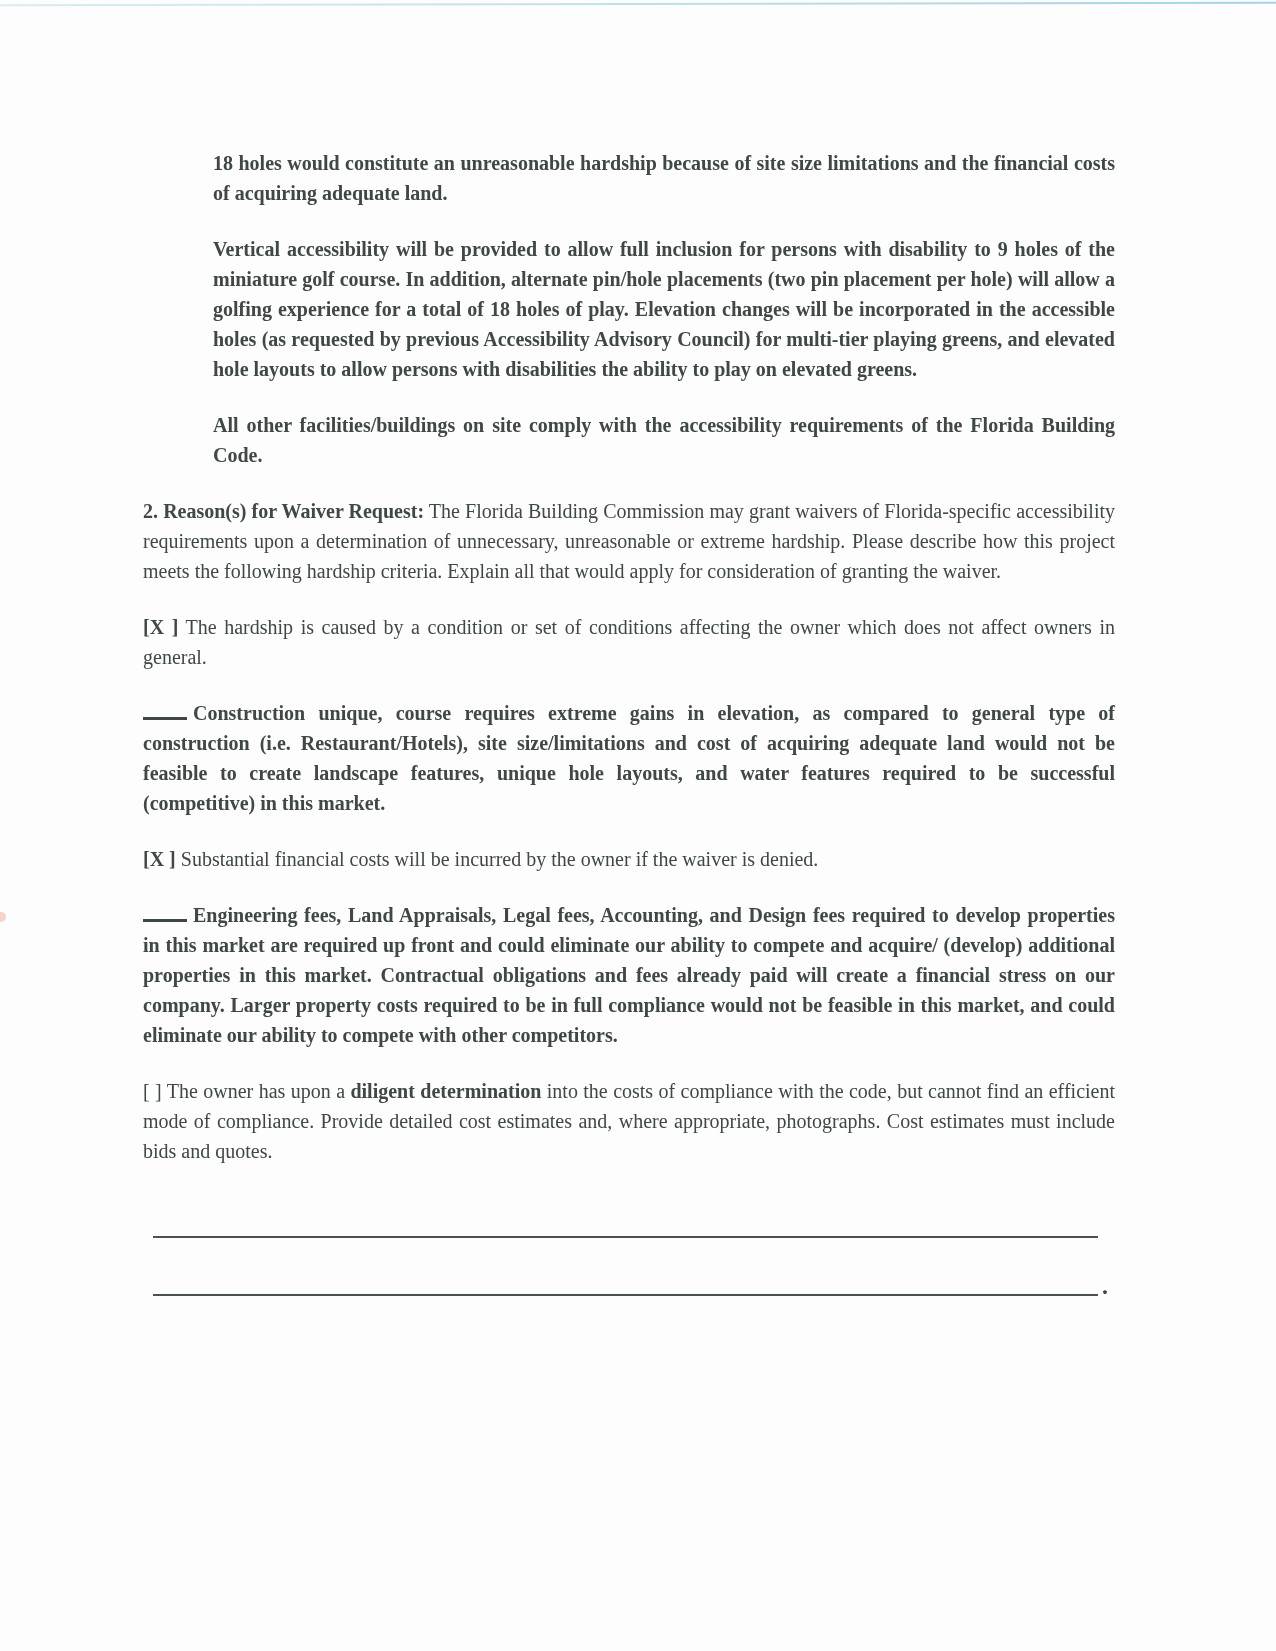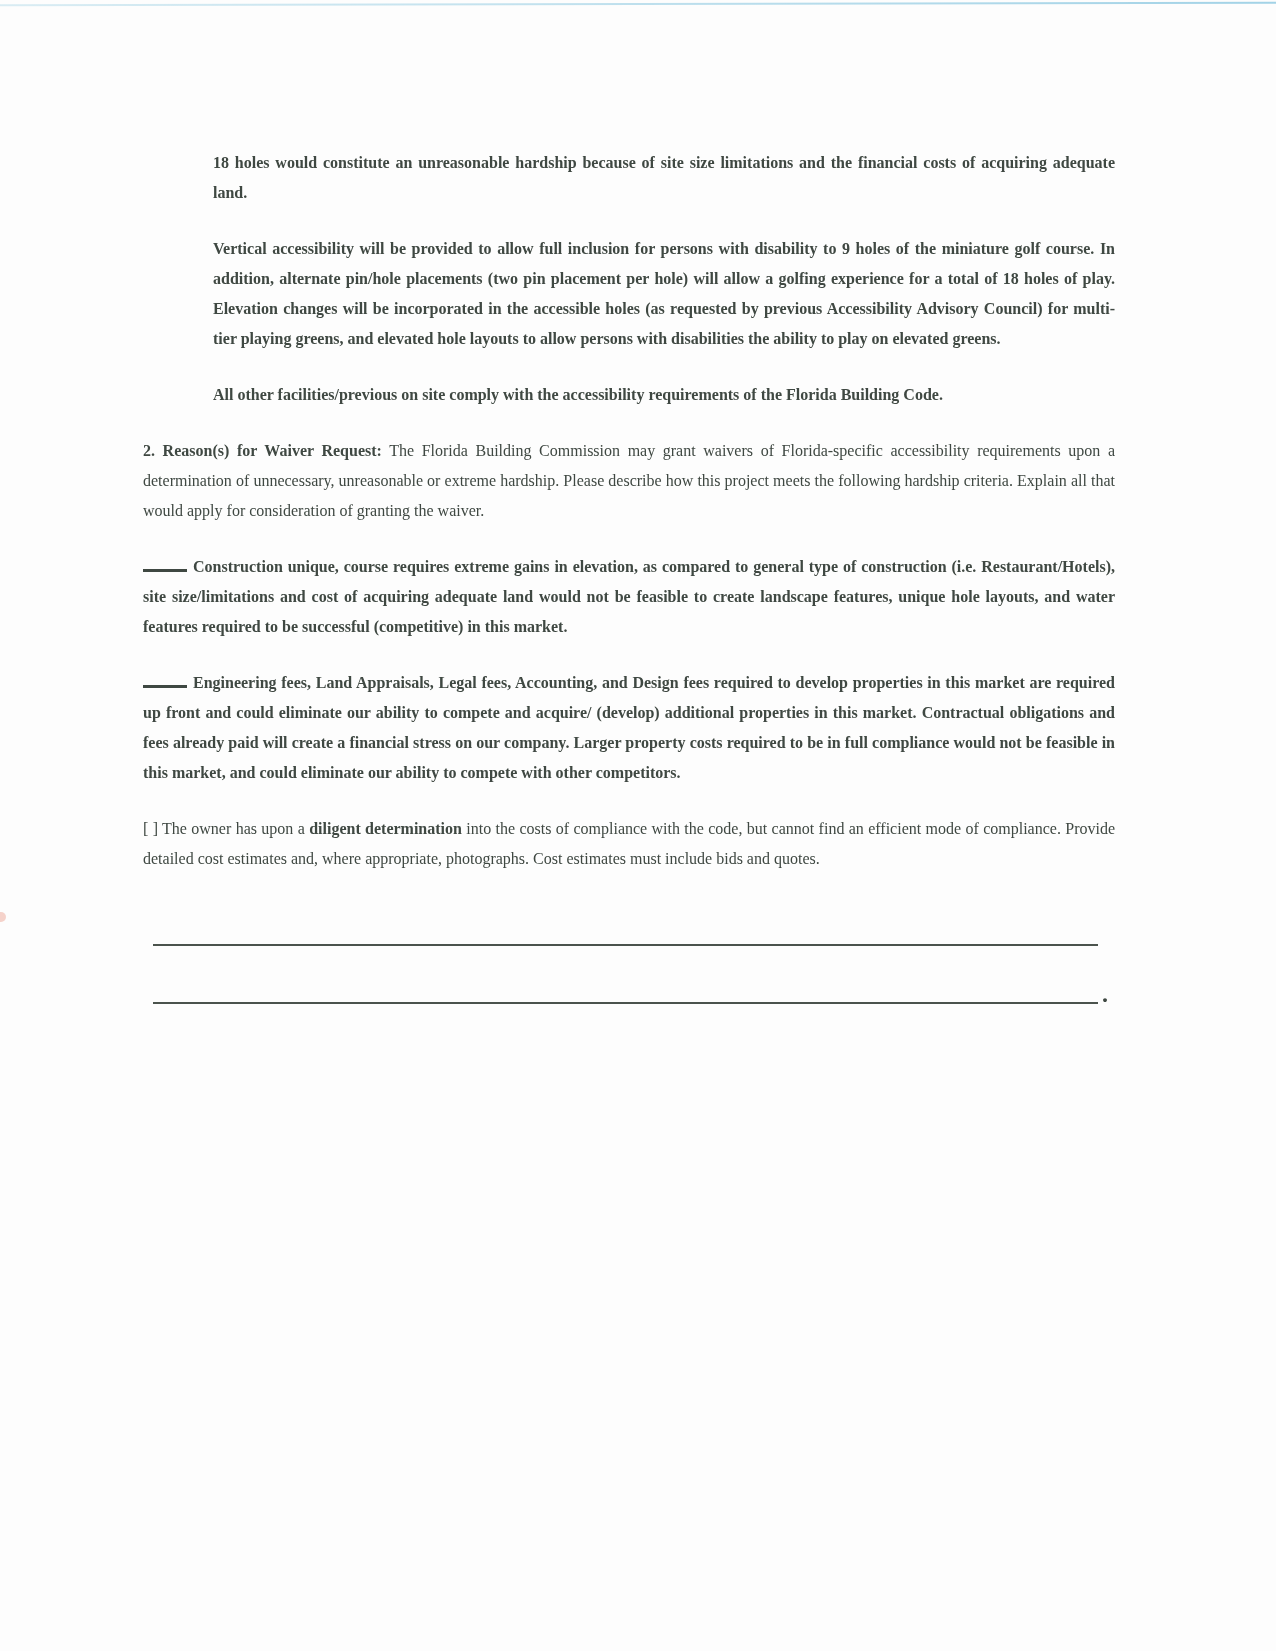--- a/index.html
+++ b/index.html
@@ -36,21 +36,21 @@
     background: rgba(238,175,160,0.55);
   }
   .content {
     position: absolute;
     left: 143px;
     top: 148px;
     width: 972px;
   }
   p {
     margin: 0 0 26px 0;
-    font-size: 16px;
+    font-size: 20px;
     line-height: 30px;
   }
   .justify { text-align: justify; }
   .bold { font-weight: bold; }
   .indent { margin-left: 70px; }
   .blank-underline {
     display: inline-block;
     width: 44px;
     height: 4px;
     border-bottom: 3px solid currentColor;
@@ -87,31 +87,37 @@
 
   <div class="scan-top-line"></div>
   <div class="scan-smudge"></div>
 
   <div class="content">
 
     <p class="indent bold justify">18 holes would constitute an unreasonable hardship because of site size limitations and the financial costs of acquiring adequate land.</p>
 
     <p class="indent bold justify">Vertical accessibility will be provided to allow full inclusion for persons with disability to 9 holes of the miniature golf course.  In addition, alternate pin/hole placements (two pin placement per hole) will allow a golfing experience for a total of 18 holes of play.  Elevation changes will be incorporated in the accessible holes (as requested by previous Accessibility Advisory Council) for multi-tier playing greens, and elevated hole layouts to allow persons with disabilities the ability to play on elevated greens.</p>
 
-    <p class="indent bold justify">All other facilities/previous on site comply with the accessibility requirements of the Florida Building Code.</p>
+    <p class="indent bold justify">All other facilities/buildings on site comply with the accessibility requirements of the Florida Building Code.</p>
 
     <p class="justify">
       <span class="bold">2. Reason(s) for Waiver Request:</span><span> The Florida Building Commission may grant waivers of Florida-specific accessibility requirements upon a determination of unnecessary, unreasonable or extreme hardship. Please describe how this project meets the following hardship criteria. Explain all that would apply for consideration of granting the waiver.</span>
     </p>
 
+    <p class="justify">
+      <span class="bold">[X ]</span><span> The hardship is caused by a condition or set of conditions affecting the owner which does not affect owners in general.</span>
+    </p>
 
     <p class="bold justify">
       <span class="blank-underline"></span><span>Construction unique, course requires extreme gains in elevation, as compared to general type of construction (i.e. Restaurant/Hotels), site size/limitations and cost of acquiring adequate land would not be feasible to create landscape features, unique hole layouts, and water features required to be successful (competitive) in this market.</span>
     </p>
 
+    <p class="justify">
+      <span class="bold">[X ]</span><span> Substantial financial costs will be incurred by the owner if the waiver is denied.</span>
+    </p>
 
     <p class="bold justify">
       <span class="blank-underline"></span><span>Engineering fees, Land Appraisals, Legal fees, Accounting, and Design fees required to develop properties in this market are required up front and could eliminate our ability to compete and acquire/ (develop) additional properties in this market.  Contractual obligations and fees already paid will create a financial stress on our company.  Larger property costs required to be in full compliance would not be feasible in this market, and could eliminate our ability to compete with other competitors.</span>
     </p>
 
     <p class="justify">
       <span>[ ]</span><span> The owner has upon a </span><span class="bold">diligent determination</span><span> into the costs of compliance with the code, but cannot find an efficient mode of compliance. Provide detailed cost estimates and, where appropriate, photographs. Cost estimates must include bids and quotes.</span>
     </p>
 
     <div class="answer-lines">

